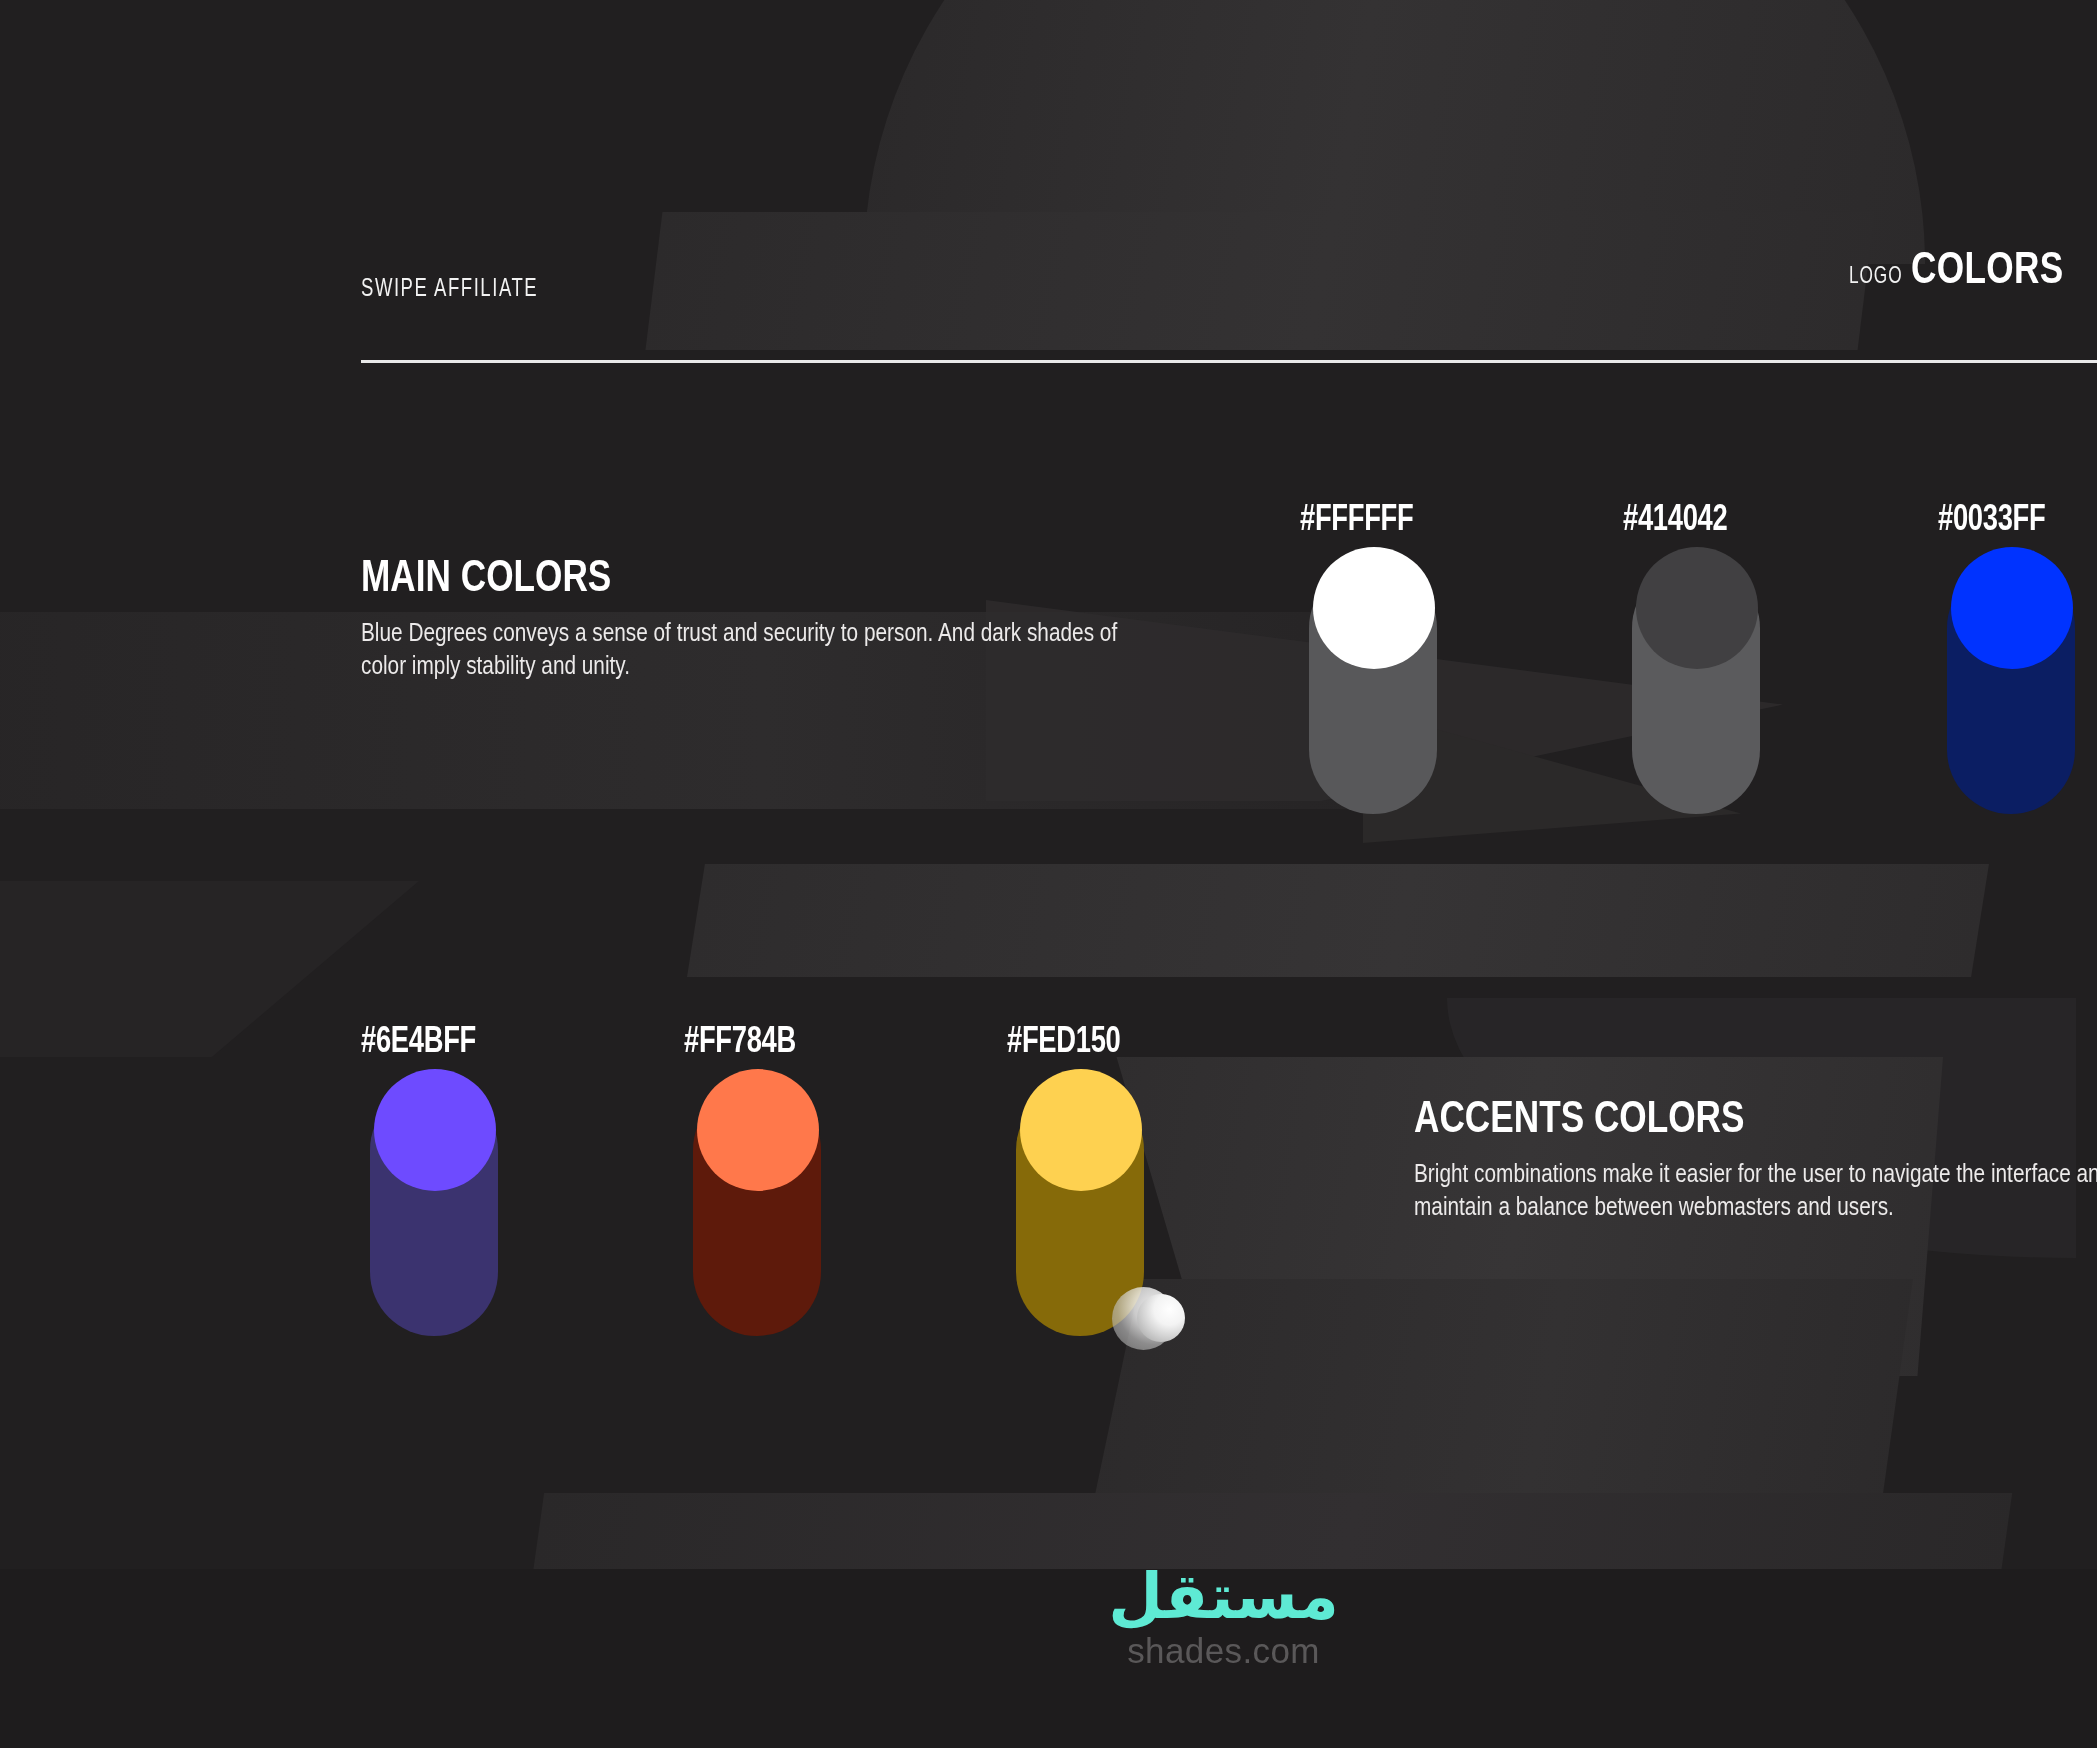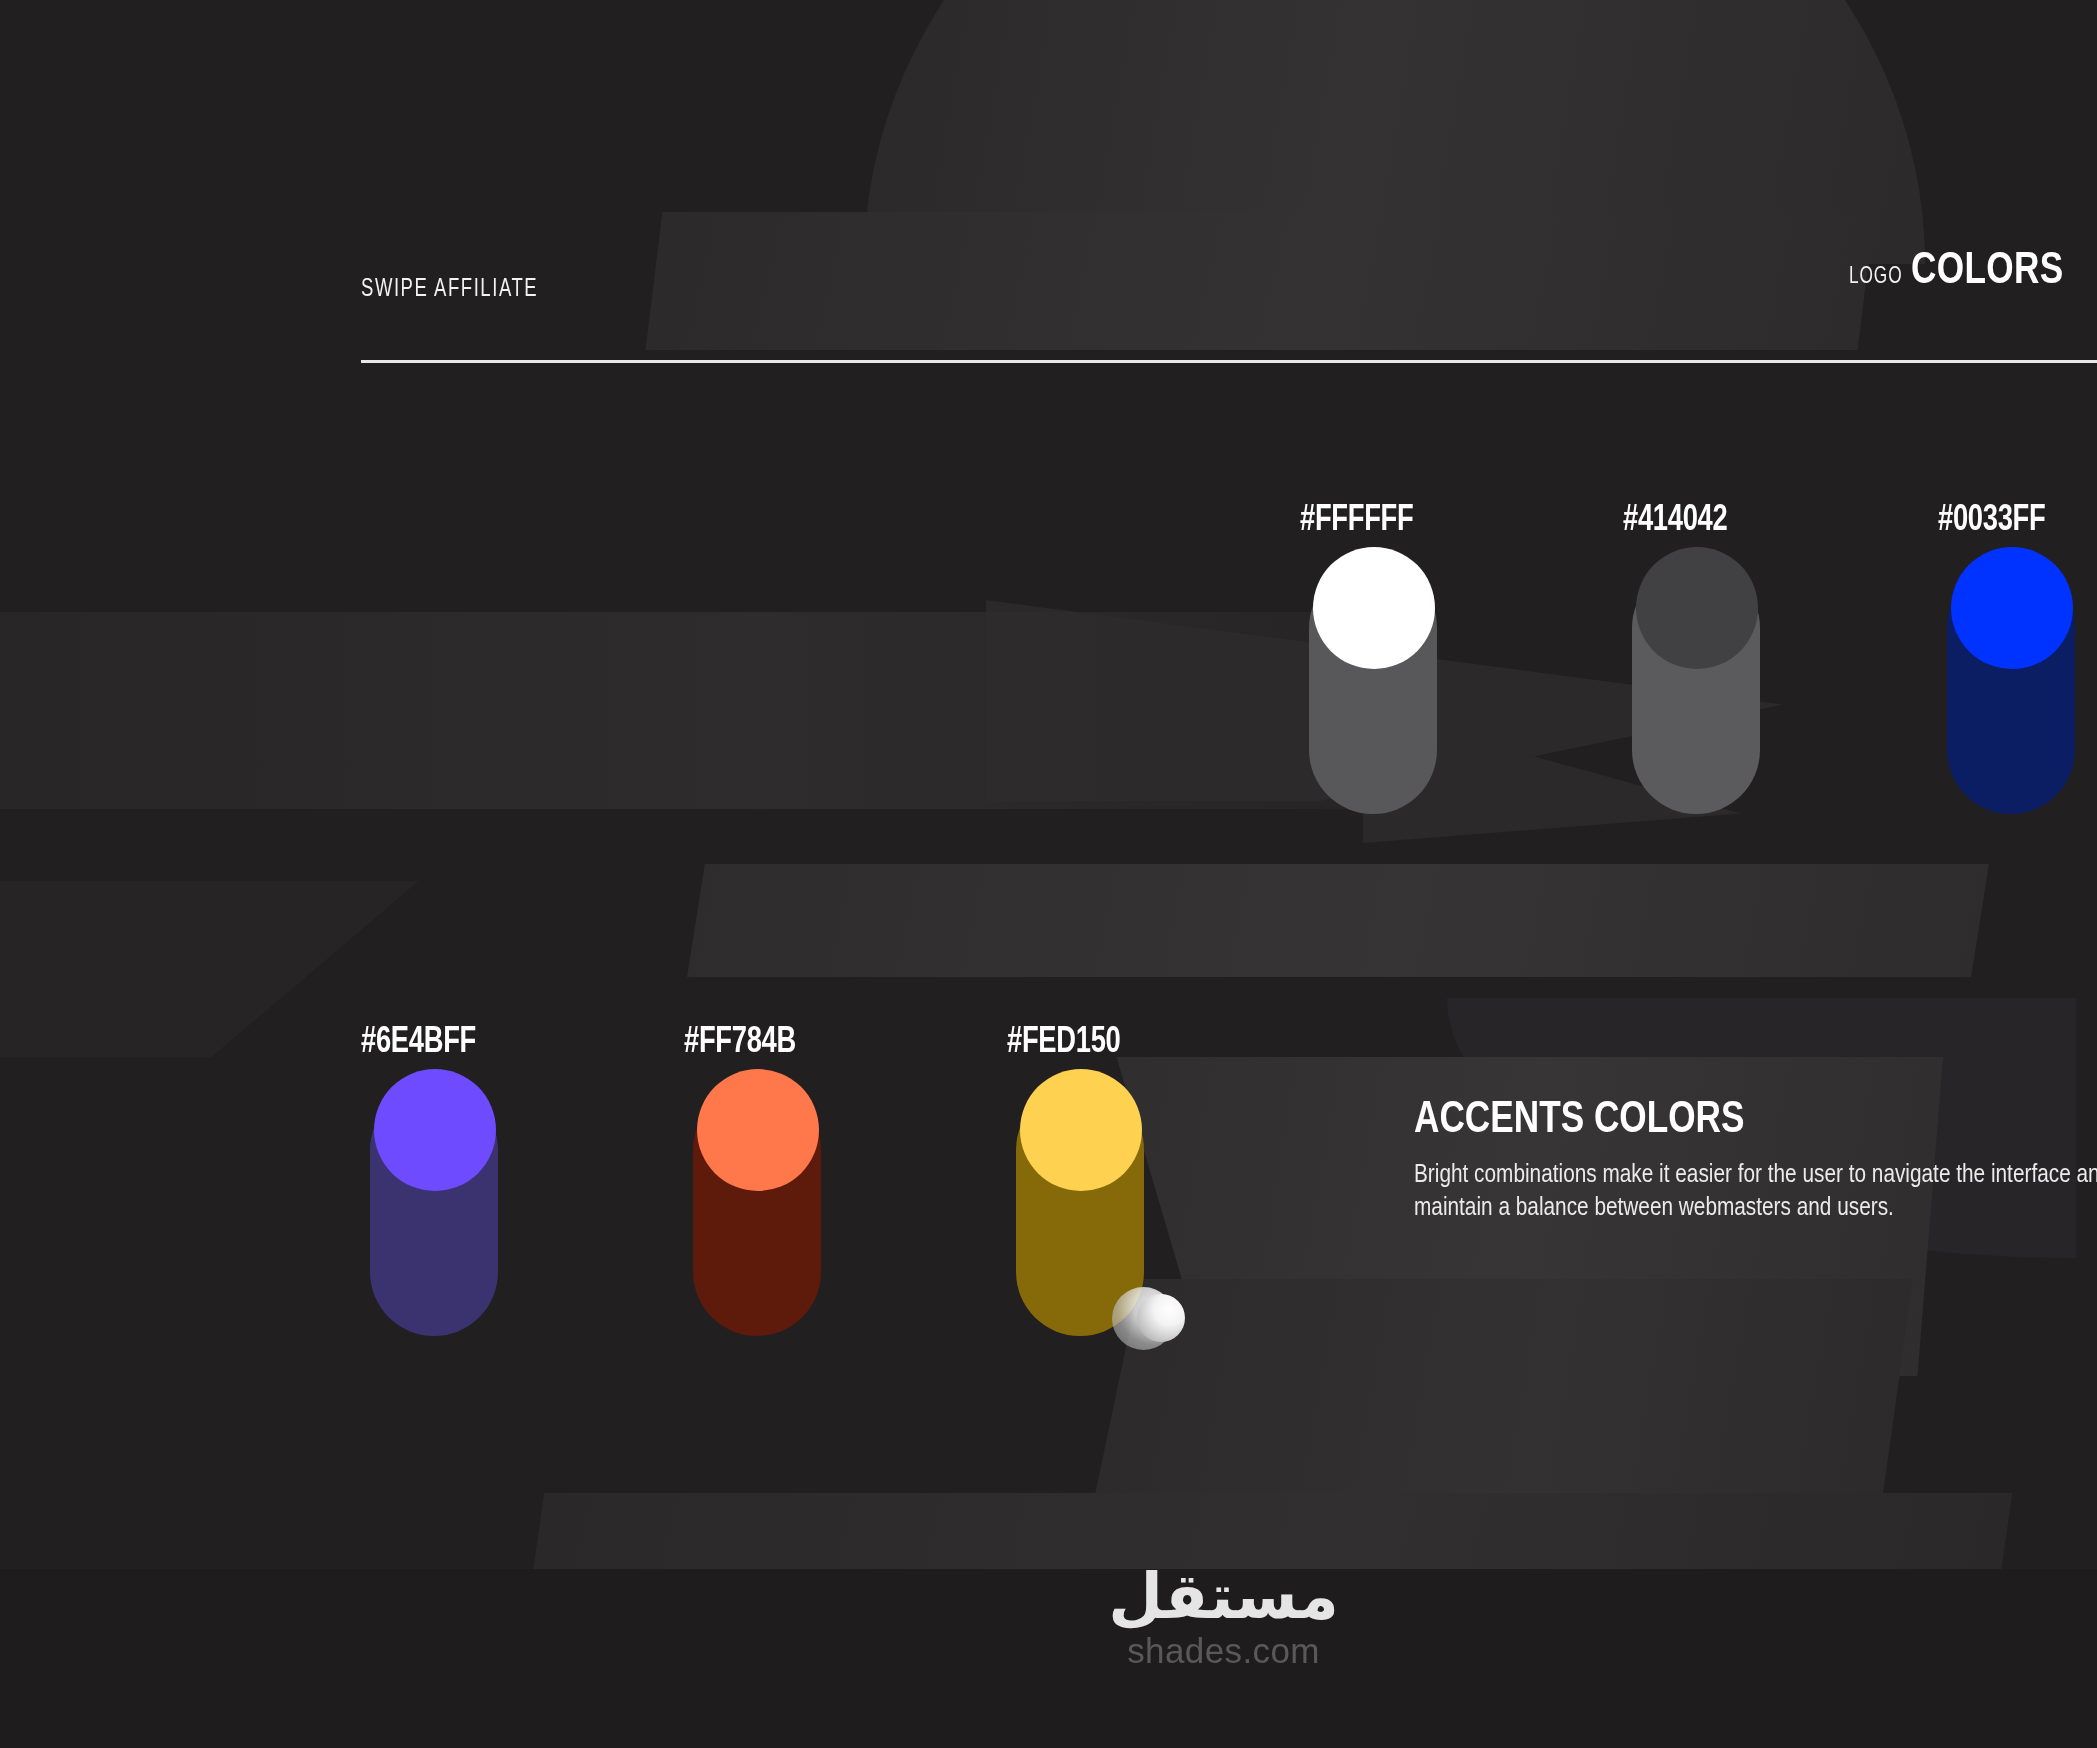--- a/index.html
+++ b/index.html
@@ -143,21 +143,21 @@
   .sw-ball.overlay{
     background:radial-gradient(circle at 68% 32%, rgba(255,255,255,.92) 0%, rgba(243,243,243,.80) 34%, rgba(200,200,200,.62) 62%, rgba(150,150,150,.55) 100%);
   }
 
   
   .wm{
     position:absolute;left:0;top:1565px;width:2447px;
     display:flex;flex-direction:column;align-items:center;gap:2.5px;
   }
   .wm-ar{
-    font-size:63px;color:#e5e5e5;font-weight:700;line-height:1;
+    font-size:63px;color:#5eead4;font-weight:700;line-height:1;
     font-family:"DejaVu Sans", sans-serif;direction:rtl;
   }
   .wm-en{
     font-size:35px;color:#5a5859;letter-spacing:0.4px;font-weight:400;
   }
 </style>
 </head>
 <body>
 
 <div id="stage">
@@ -177,20 +177,24 @@
 
   <div class="header">
     <div class="brand">SWIPE AFFILIATE</div>
     <div class="hdr-right">
       <span class="hdr-logo">LOGO</span>
       <span class="hdr-colors">COLORS</span>
     </div>
   </div>
   <div class="divider"></div>
 
+  <div class="sec" id="sec-main">
+    <div class="sec-title">MAIN COLORS</div>
+    <div class="sec-body">Blue Degrees conveys a sense of trust and security to person. And dark shades of color imply stability and unity.</div>
+  </div>
 
   <div class="swatch" style="left:1300px;top:497px;">
     <div class="sw-label">#FFFFFF</div>
     <div class="sw-pill" style="background:#58585A"></div>
     <div class="sw-cap" style="background:#FFFFFF"></div>
   </div>
 
   <div class="swatch" style="left:1623px;top:497px;">
     <div class="sw-label">#414042</div>
     <div class="sw-pill" style="background:#5B5B5D"></div>

